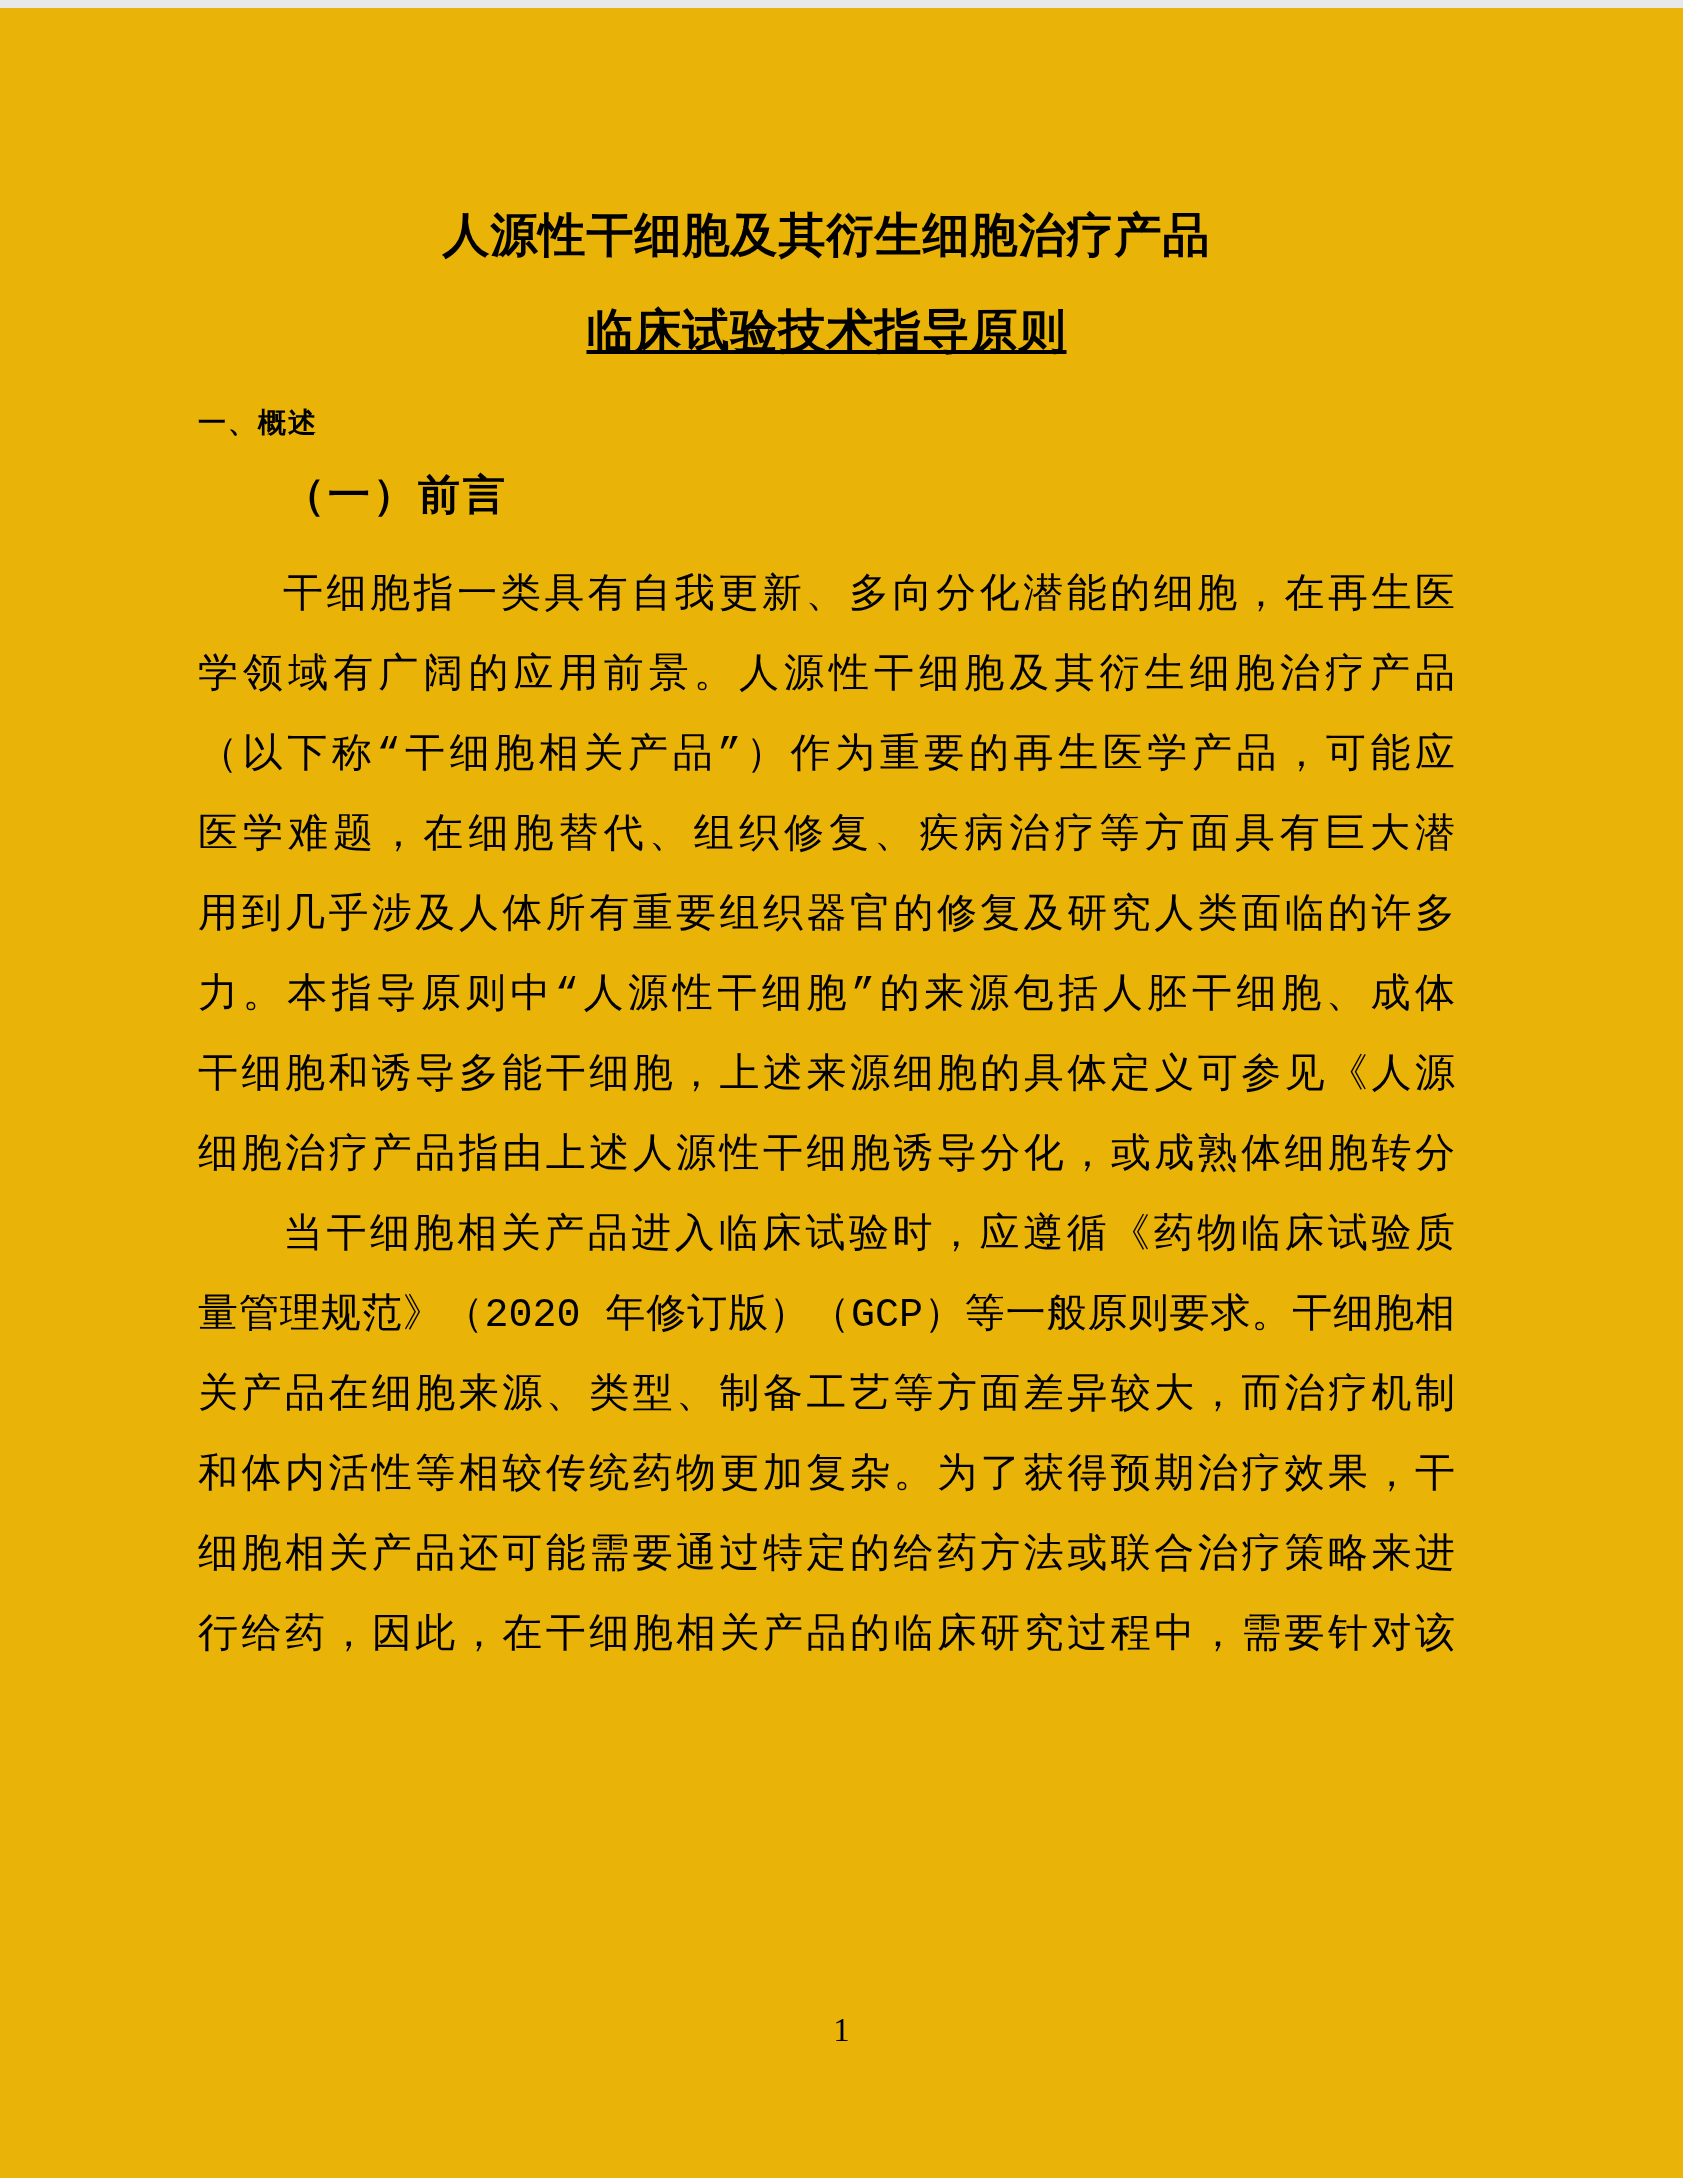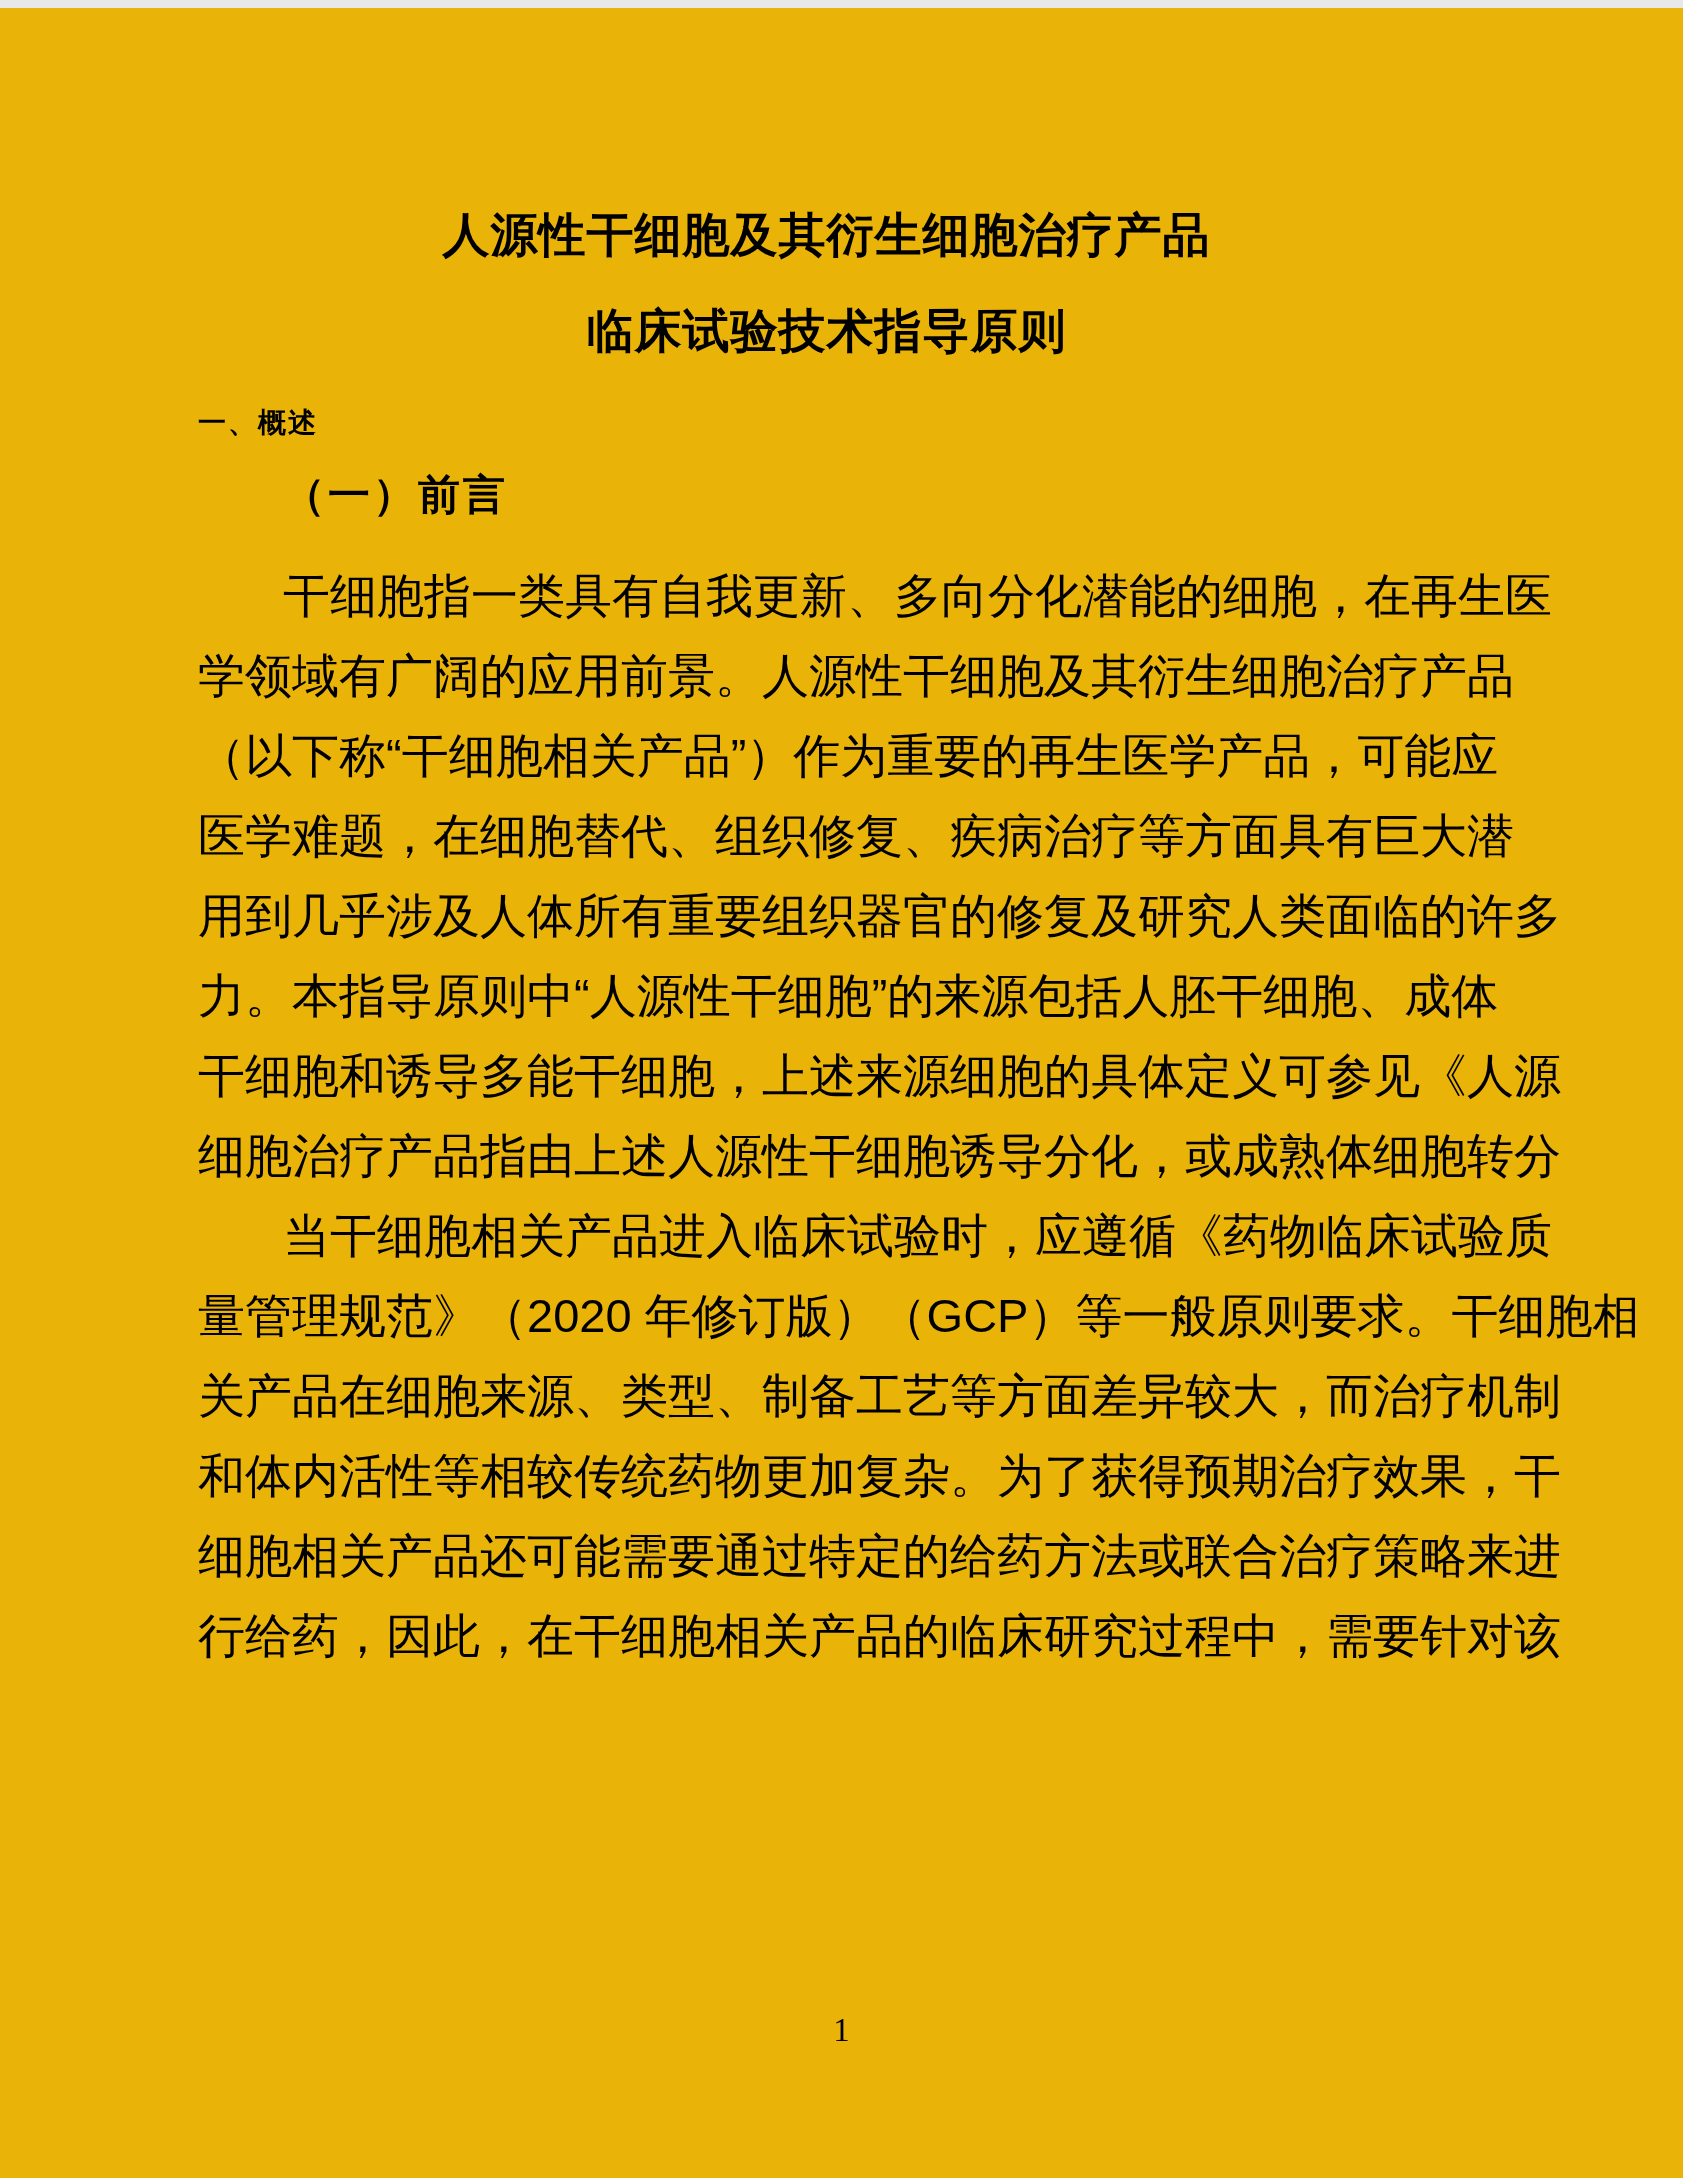--- a/index.html
+++ b/index.html
@@ -23,21 +23,21 @@
     width: 1257px;
     text-align: center;
     font-family: "Liberation Serif", "DejaVu Serif", serif;
     font-weight: bold;
     font-size: 47px;
     line-height: 69px;
     letter-spacing: 1px;
     white-space: nowrap;
   }
   .doc-title.l1 { top: 193px; }
-  .doc-title.l2 { top: 289px; }
+  .doc-title.l2 { top: 289px; text-decoration: underline; }
   .sec-heading {
     position: absolute;
     left: 198px;
     top: 388px;
     font-family: "Liberation Sans", "DejaVu Sans", sans-serif;
     font-weight: bold;
     font-size: 28px;
     line-height: 54px;
     letter-spacing: 2px;
     white-space: nowrap;
@@ -55,22 +55,22 @@
   }
   .body-block {
     position: absolute;
     left: 198px;
     top: 548px;
     width: 1257px;
   }
   .line {
     height: 80px;
     line-height: 80px;
-    font-size: 47px;
-    font-family: Liberation Sans, sans-serif;
+    font-size: 40px;
+    font-family: Liberation Mono, monospace;
     text-align: justify;
     text-align-last: justify;
     white-space: nowrap;
   }
   .line.first {
     padding-left: 85px;
   }
   .line.parend {
     text-align: left;
     text-align-last: left;

